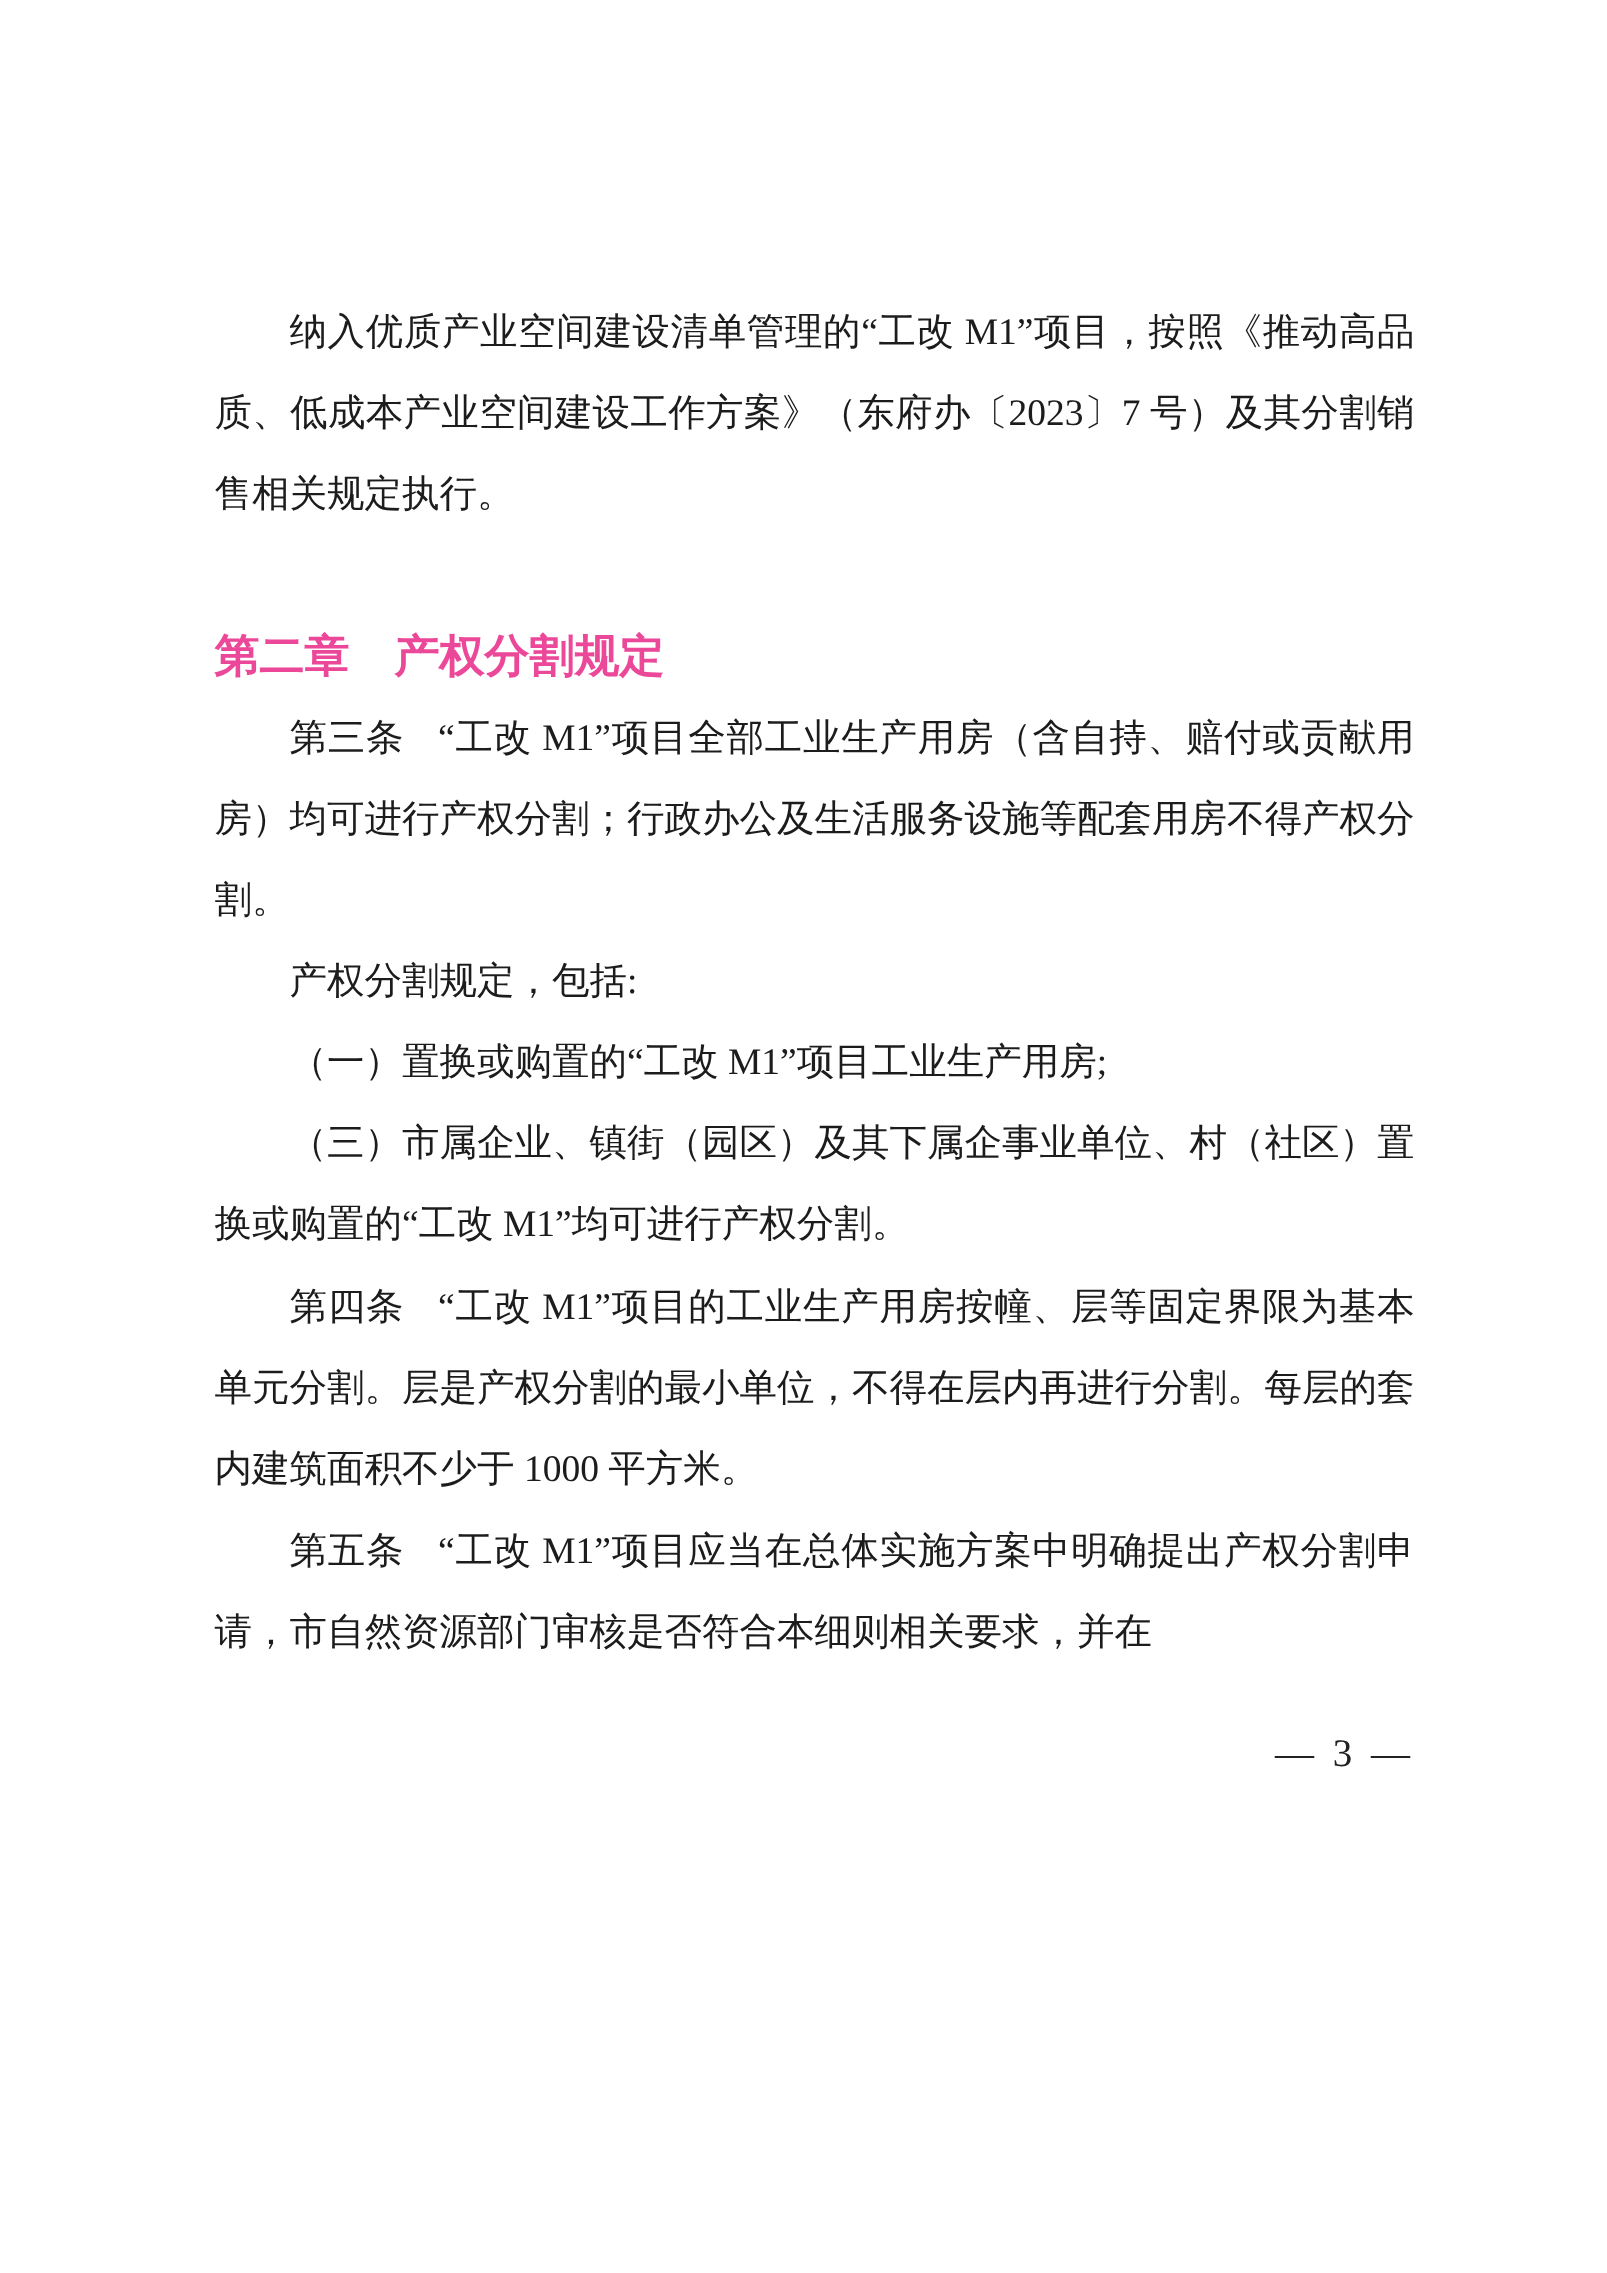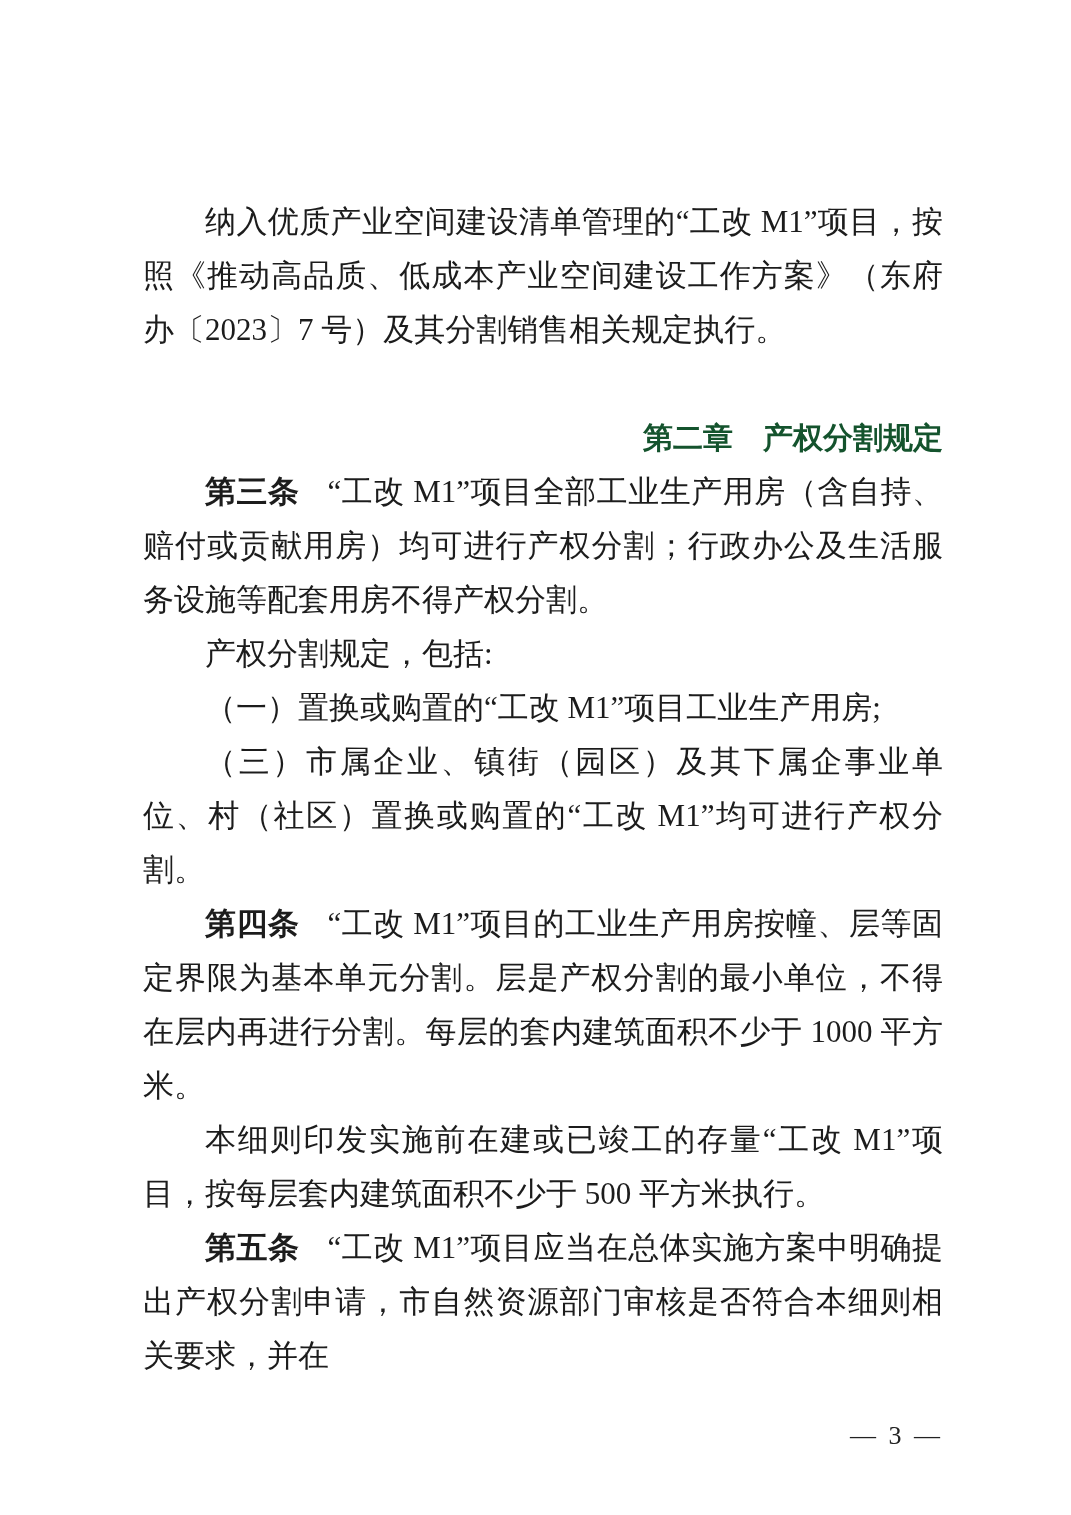--- a/index.html
+++ b/index.html
@@ -17,40 +17,40 @@
     color: #1c1c1c;
   }
   .content {
     position: absolute;
     left: 143px;
     top: 195px;
     width: 800px;
   }
   p.body {
     margin: 0;
-    font-size: 31px;
+    font-size: 25px;
     line-height: 54px;
     text-align: justify;
     text-indent: 2em;
     word-break: break-all;
   }
   .article-label {
-    font-weight: 700;
+    font-weight: 400;
     font-family: "Liberation Sans", "DejaVu Sans", sans-serif;
     margin-right: 0.9em;
   }
   h2.chapter {
     margin: 54px 0 0 0;
     font-size: 30px;
     line-height: 54px;
     font-weight: 700;
     font-family: "Liberation Sans", "DejaVu Sans", sans-serif;
-    text-align: right;
+    text-align: left;
     text-indent: 0;
-    color: #14532d;
+    color: #ec4899;
   }
   .page-number {
     margin-top: 38px;
     text-align: right;
     font-size: 26px;
     line-height: 30px;
     letter-spacing: 3px;
     color: #222222;
   }
 </style>
@@ -68,20 +68,19 @@
 
     <p class="body">产权分割规定，包括:</p>
 
     <p class="body">（一）置换或购置的“工改 M1”项目工业生产用房;</p>
 
 
     <p class="body">（三）市属企业、镇街（园区）及其下属企事业单位、村（社区）置换或购置的“工改 M1”均可进行产权分割。</p>
 
     <p class="body"><span class="article-label">第四条</span><span>“工改 M1”项目的工业生产用房按幢、层等固定界限为基本单元分割。层是产权分割的最小单位，不得在层内再进行分割。每层的套内建筑面积不少于 1000 平方米。</span></p>
 
-    <p class="body">本细则印发实施前在建或已竣工的存量“工改 M1”项目，按每层套内建筑面积不少于 500 平方米执行。</p>
 
     <p class="body"><span class="article-label">第五条</span><span>“工改 M1”项目应当在总体实施方案中明确提出产权分割申请，市自然资源部门审核是否符合本细则相关要求，并在</span></p>
 
     <div class="page-number">— 3 —</div>
 
   </div>
 </div>
 
 </body></html>

